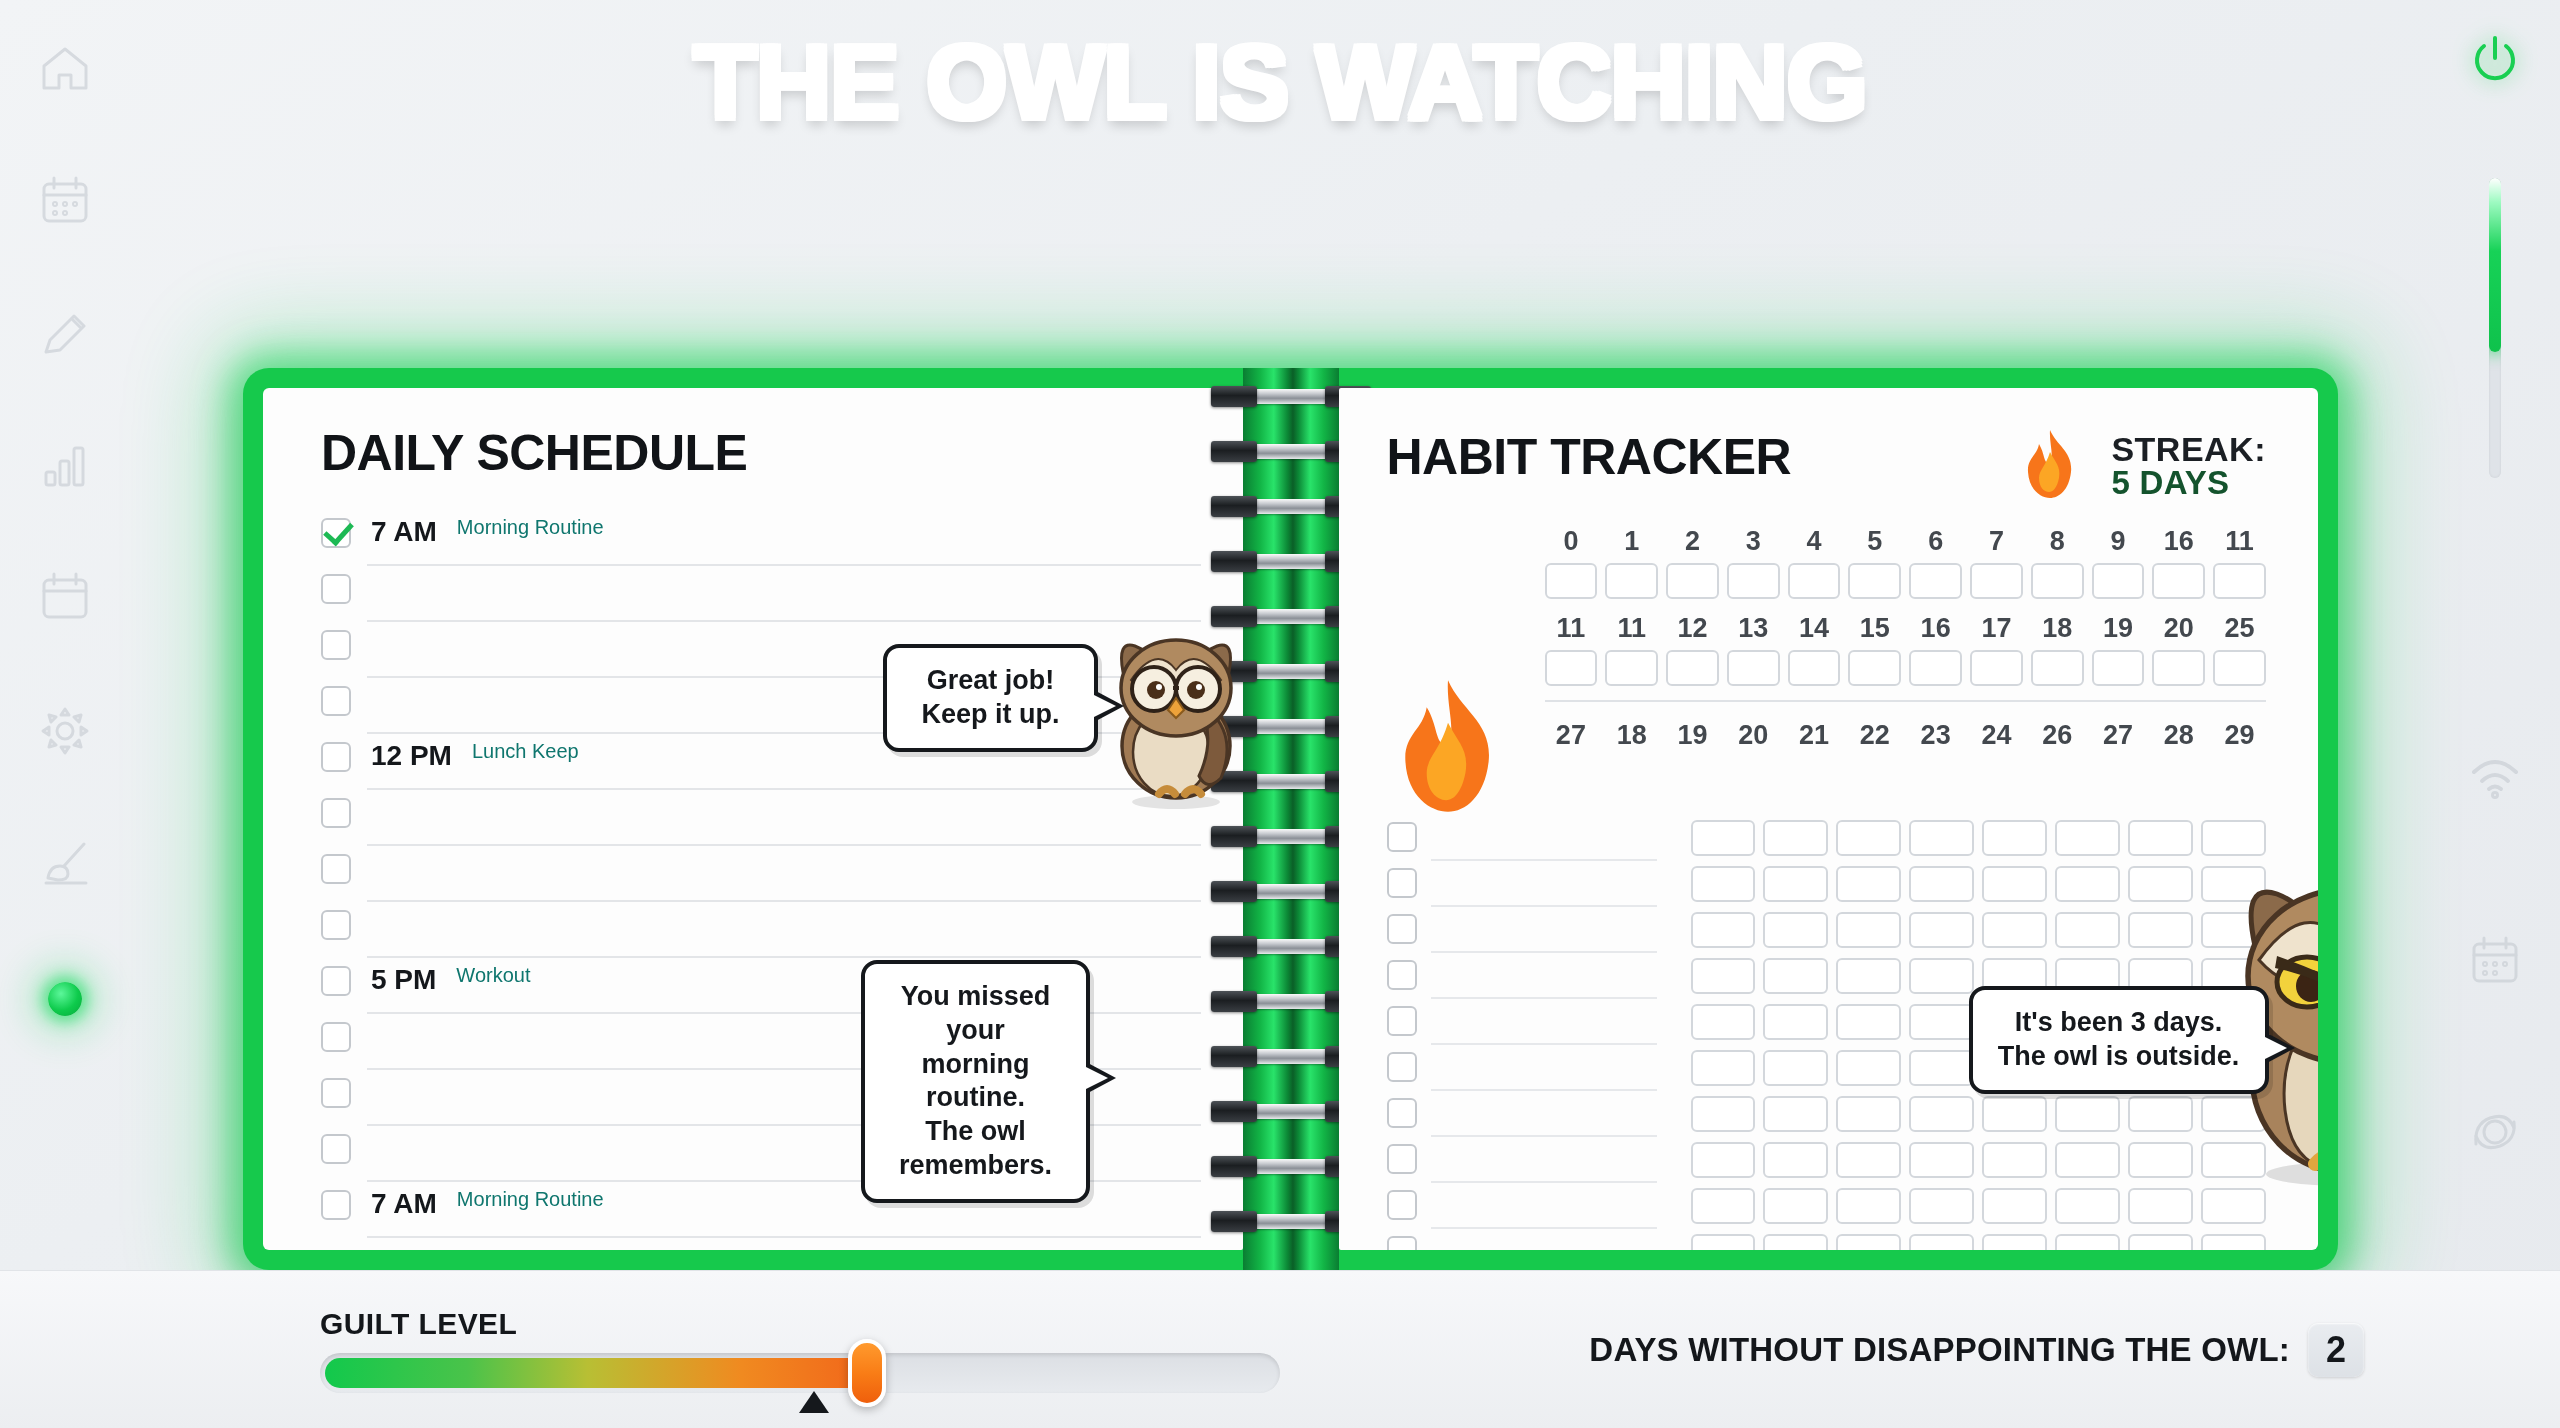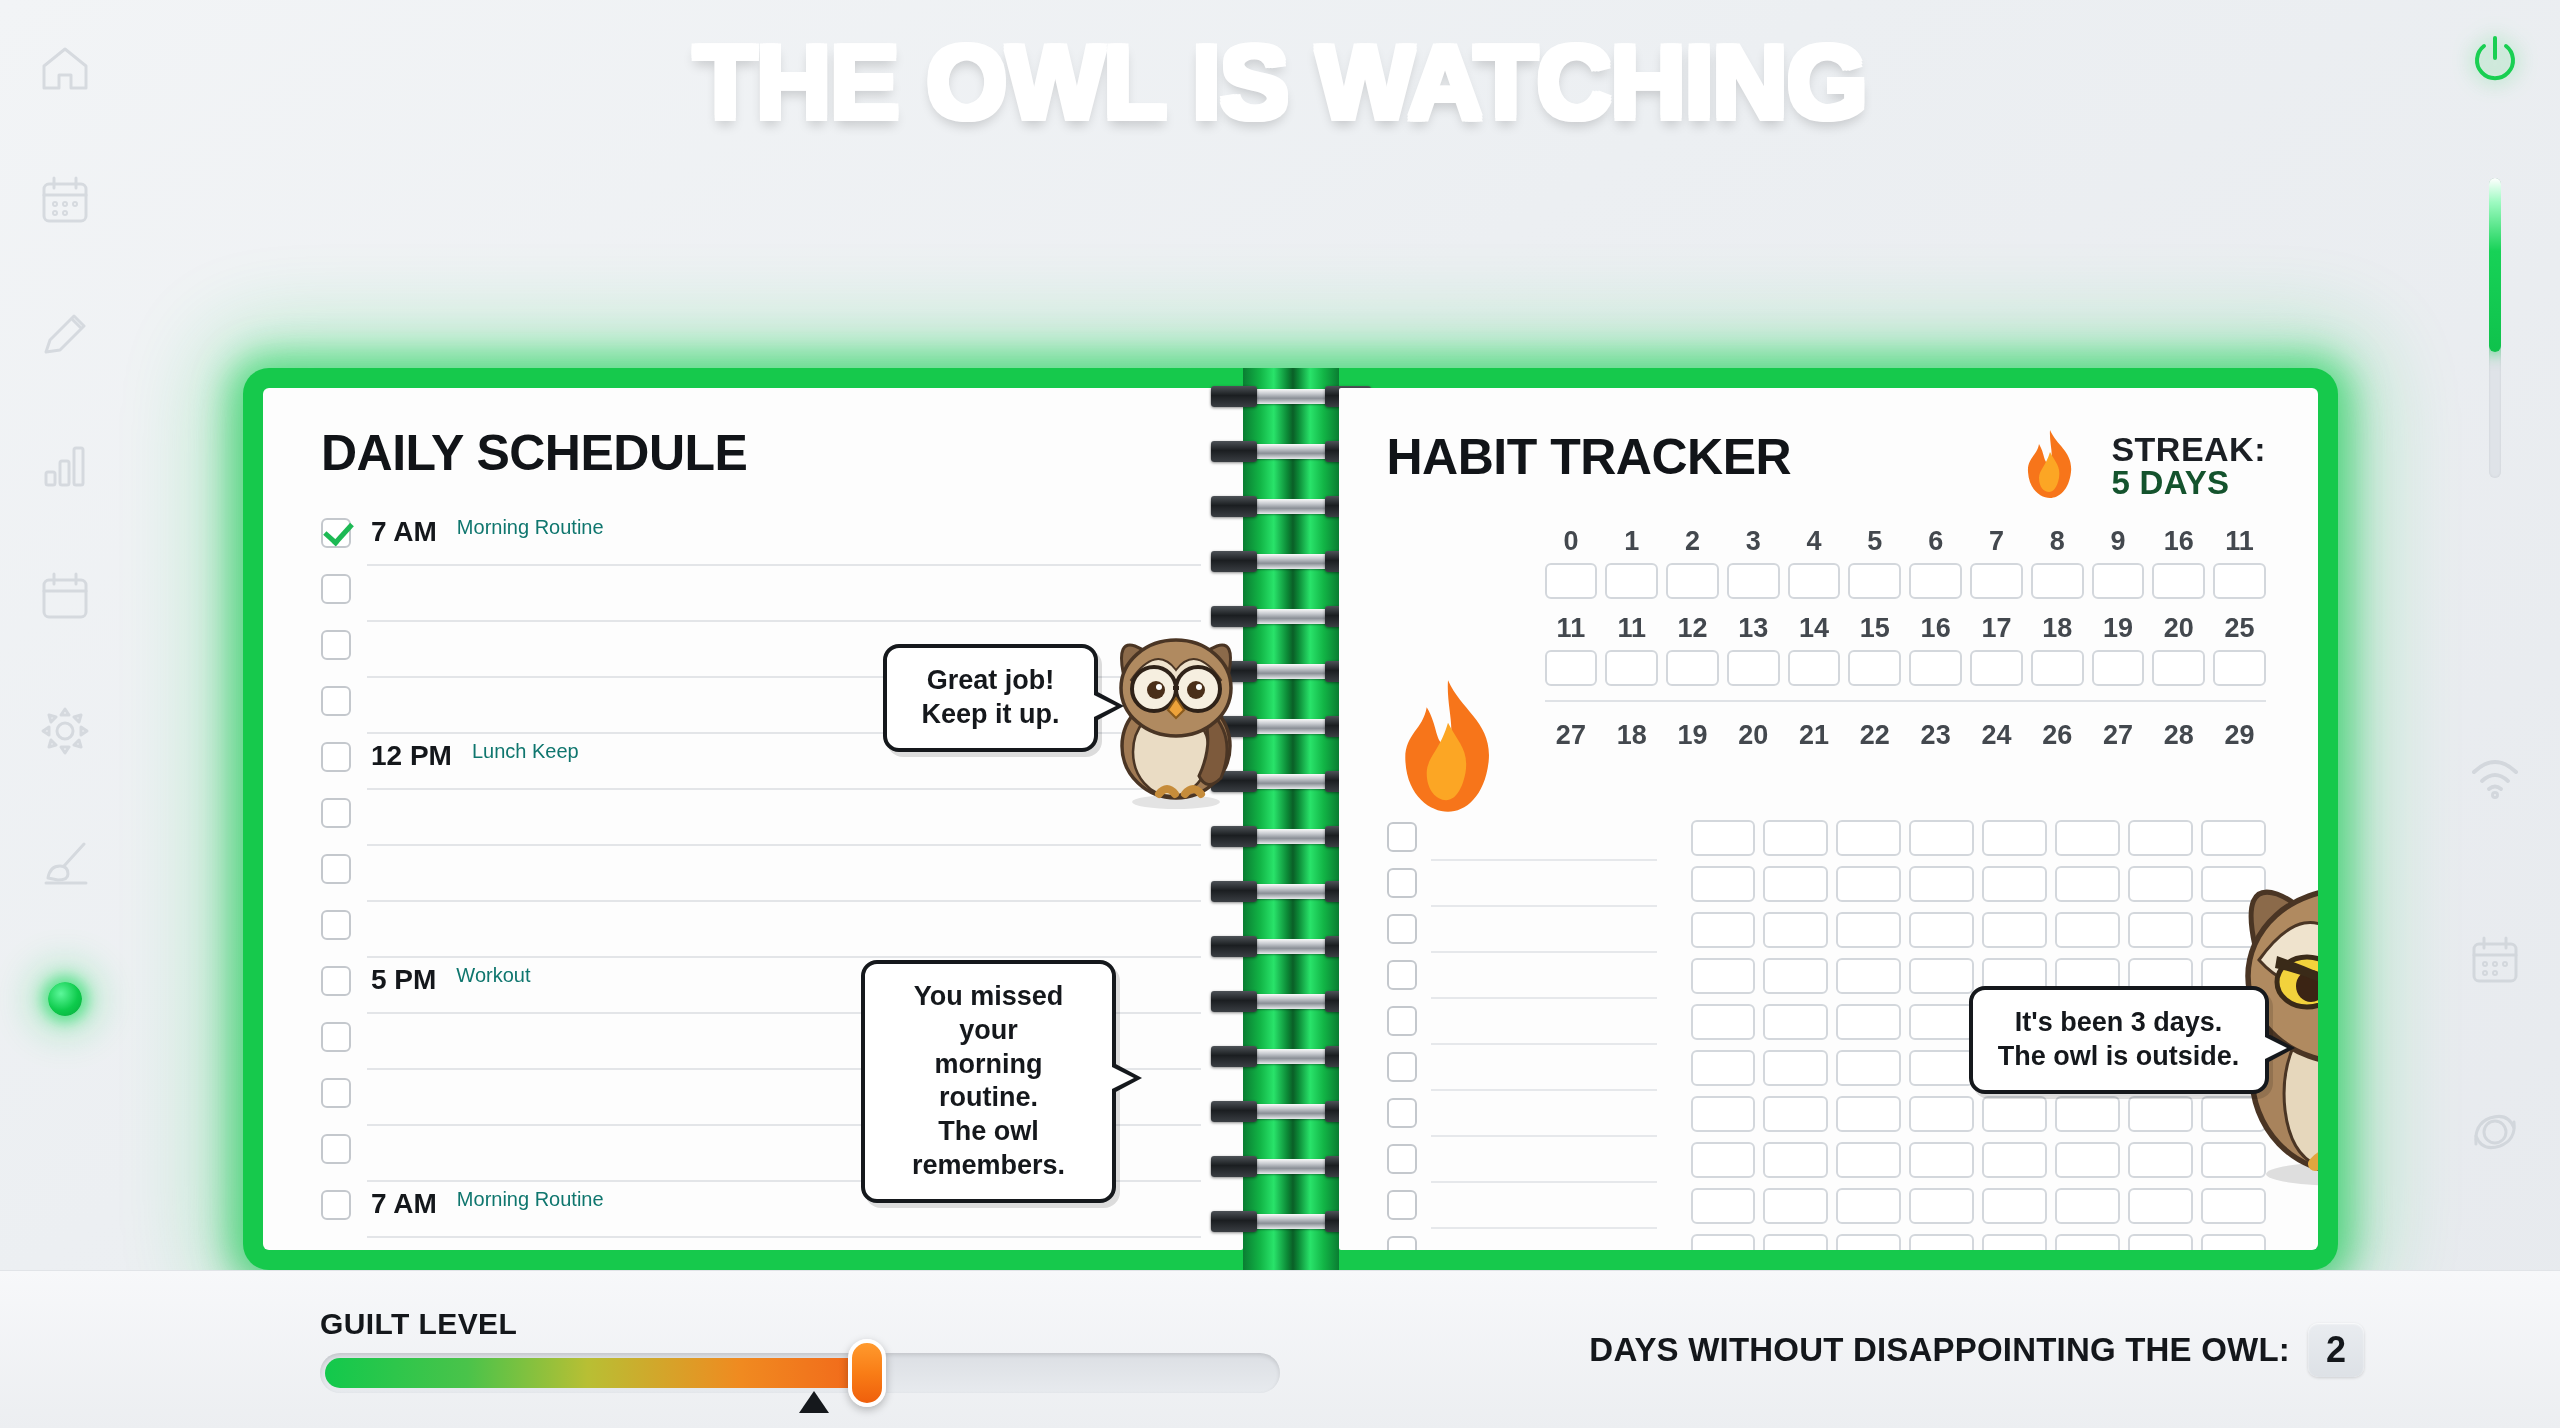--- a/index.html
+++ b/index.html
@@ -450,21 +450,21 @@
         </div>
         <div class="sched-row">
           <div class="sched-time"></div>
           <div class="sched-task"></div>
         </div>
       </div>
 
     <div class="bubble" style="left:620px; top:256px; width:215px;">Great job!
 Keep it up.</div>
 
-    <div class="bubble" style="left:598px; top:572px; width:255px;">You missed your
+    <div class="bubble" style="left:598px; top:572px; width:229px;">You missed your
 morning routine.
 The owl remembers.</div>
 
     <div class="owl" style="left:838px; top:238px; width:150px; height:185px;">
       <svg viewBox="0 0 150 185" width="150" height="185" aria-hidden="true">
         <ellipse cx="75" cy="176" rx="44" ry="7" fill="#000" opacity=".10"></ellipse>
         <path d="M22 46 Q16 14 34 20 Q48 25 56 40 Z" fill="#8b6a4a" stroke="#4a3524" stroke-width="3" stroke-linejoin="round"></path>
         <path d="M128 46 Q134 14 116 20 Q102 25 94 40 Z" fill="#8b6a4a" stroke="#4a3524" stroke-width="3" stroke-linejoin="round"></path>
         <ellipse cx="75" cy="120" rx="54" ry="52" fill="#a07a54" stroke="#4a3524" stroke-width="3.5"></ellipse>
         <ellipse cx="70" cy="126" rx="38" ry="44" fill="#eadcc4" stroke="#4a3524" stroke-width="2.5"></ellipse>

